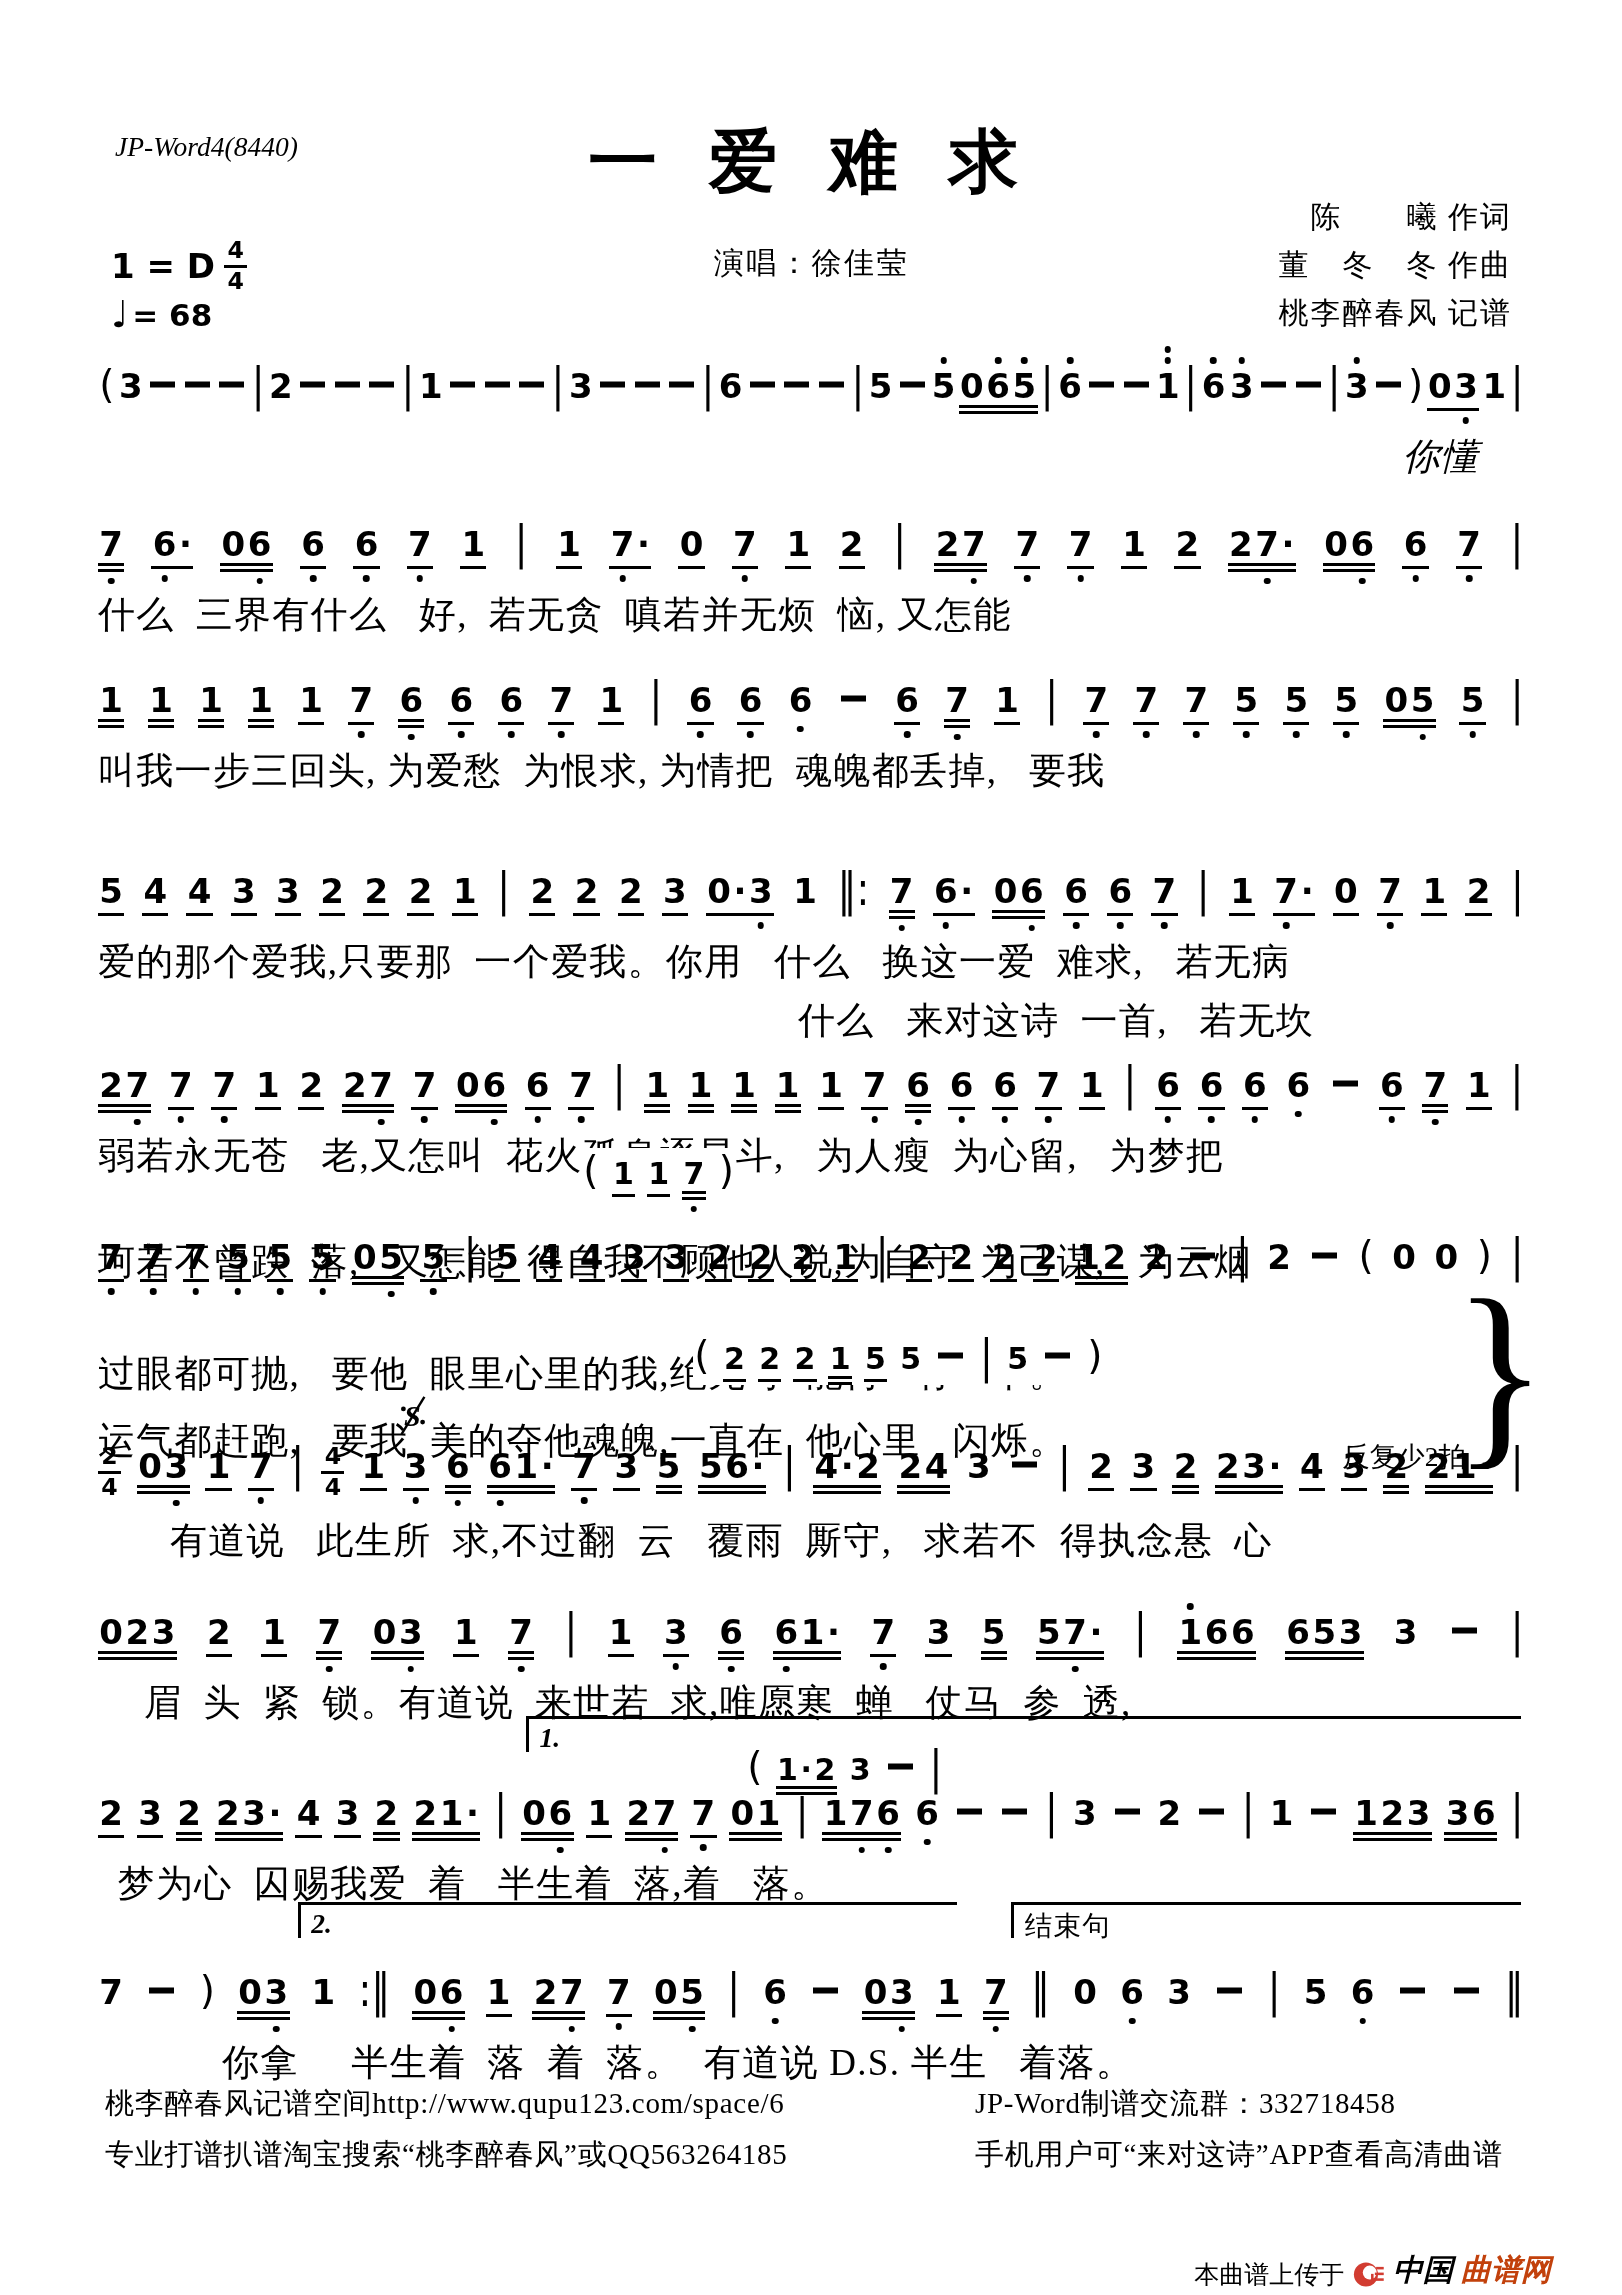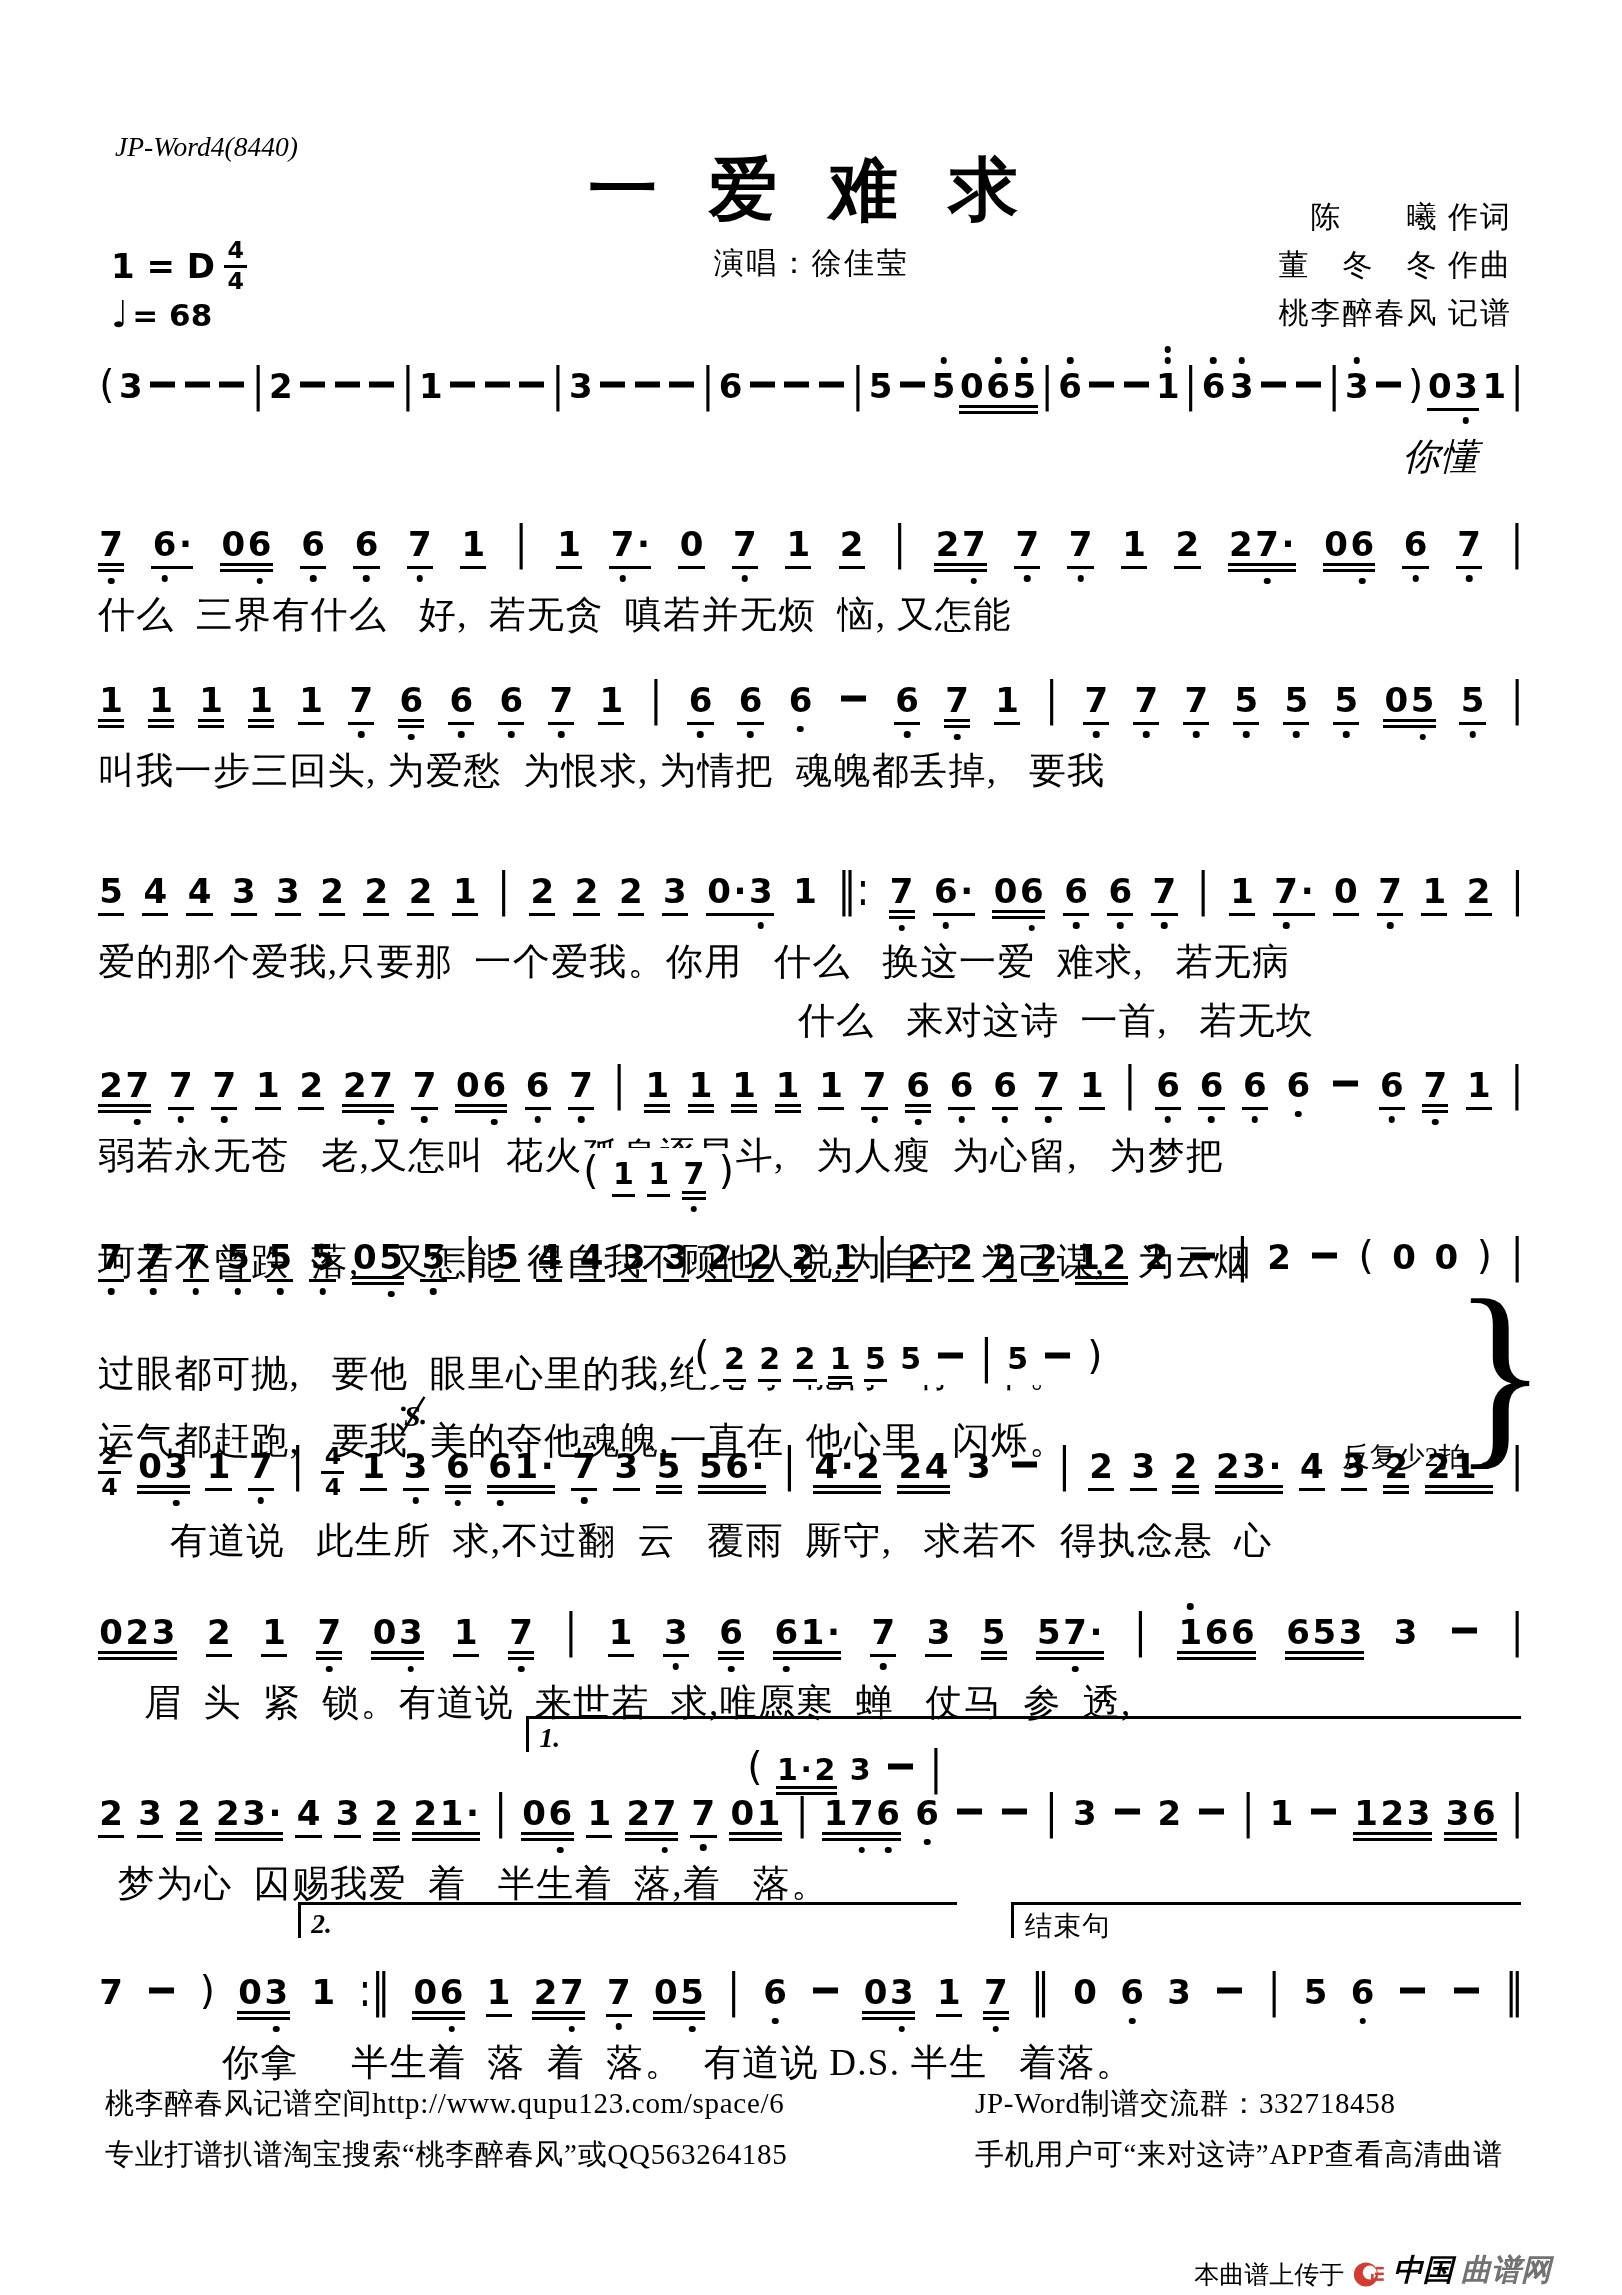--- a/index.html
+++ b/index.html
@@ -1,19 +1,19 @@
 <!DOCTYPE html>
 <html style="font-size:10.5px"><head>
 <meta charset="utf-8">
 <style>
   html,body{margin:0;padding:0;background:#fff;}
   body{width:1623px;height:2295px;position:relative;font-family:"Liberation Serif",serif;color:#000;overflow:hidden;}
   .sheet{position:absolute;inset:0;}
   .watermark{position:absolute;left:115px;top:131px;font:italic 400 27.5px "Liberation Serif",serif;}
-  .title{position:absolute;left:0;top:144px;width:100%;text-align:center;font:700 69px "Liberation Serif",serif;letter-spacing:17px;}
+  .title{position:absolute;left:0;top:116px;width:100%;text-align:center;font:700 69px "Liberation Serif",serif;letter-spacing:17px;}
   .performer{position:absolute;left:0;top:243px;width:100%;text-align:center;font:400 30px "Liberation Serif",serif;letter-spacing:2.6px;}
   .credits{position:absolute;right:111px;top:193px;text-align:right;font:400 30px "Liberation Serif",serif;line-height:1.6;letter-spacing:2px;}
   .keyblock{position:absolute;left:111px;top:239px;font:700 34px "DejaVu Sans",sans-serif;display:flex;align-items:center;gap:9.2px;}
   .tempoblock{position:absolute;left:111px;top:293px;font:700 31px "DejaVu Sans",sans-serif;display:flex;align-items:center;gap:3.9px;}
   .tempo-note{font-size:37px;}
   .ts{display:inline-flex;flex-direction:column;font-size:23.6px;line-height:1;align-self:center;text-align:center;}
   .ts span:first-child{border-bottom:3.3px solid #000;padding:0 3.3px 2px;}
   .ts span:last-child{padding:2px 3.3px 0;}
 
   .system{position:absolute;left:98px;width:1427px;}
@@ -1148,16 +1148,16 @@
     <span>本曲谱上传于</span>
     <svg width="33" height="33" viewBox="0 0 52 52">
       <circle cx="22" cy="26" r="19" fill="#d23c31"></circle>
       <circle cx="28" cy="23" r="11" fill="#ffffff"></circle>
       <rect x="30" y="25" width="4" height="16" fill="#d23c31"></rect>
       <rect x="38" y="14" width="12" height="4" fill="#d23c31"></rect>
       <rect x="36" y="23" width="14" height="4" fill="#d23c31"></rect>
       <rect x="34" y="32" width="16" height="4" fill="#d23c31"></rect>
     </svg>
     <span class="black">中国</span>
-    <span class="brown" style="color: #737373; font-style: italic;">曲谱网</span>
+    <span class="brown" style="color: #c2410c; font-style: italic;">曲谱网</span>
   </div>
 </div>
 
 
 </body></html>

